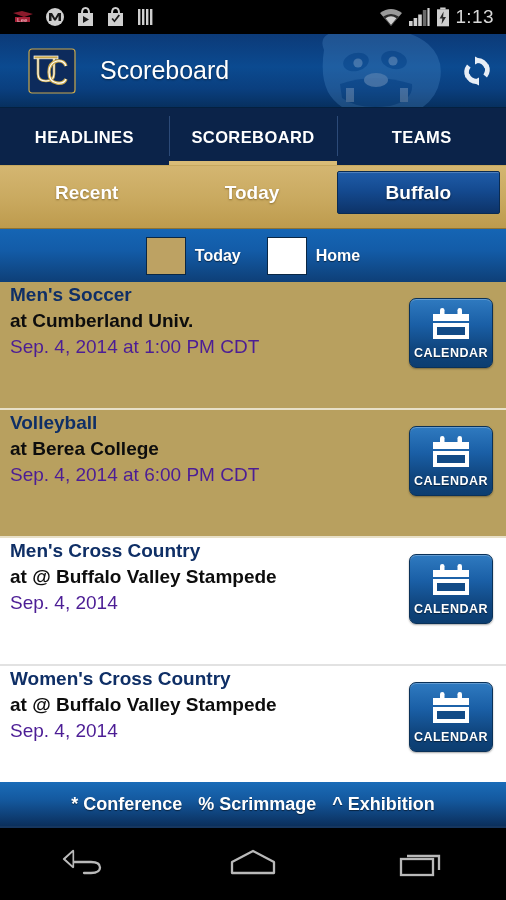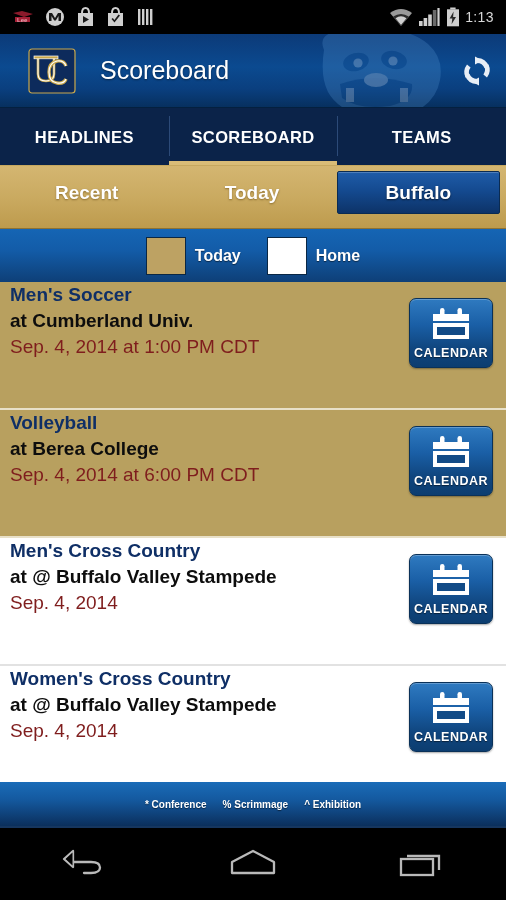--- a/index.html
+++ b/index.html
@@ -11,21 +11,21 @@
   }
   #app { position:relative; width:506px; height:900px; }
 
   
   .statusbar {
     height:34px; background:#000; display:flex; align-items:center;
     padding:0 8px; justify-content:space-between;
   }
   .sb-left { display:flex; align-items:center; gap:11px; padding-left:4px; }
   .sb-right { display:flex; align-items:center; gap:5px; padding-right:4px; }
-  .sb-time { color:#d8d8d8; font-size:14px; letter-spacing:.4px; }
+  .sb-time { color:#d8d8d8; font-size:19px; letter-spacing:.4px; }
   .icn { display:block; }
 
   
   .header {
     position:relative; height:74px; overflow:hidden;
     background:linear-gradient(180deg,#0c3a78 0%,#0b4a90 45%,#0a3f7f 75%,#07305f 100%);
     border-bottom:2px solid #062games;
   }
   .header { border-bottom:1px solid #04203f; }
   .hdr-mascot {
@@ -105,21 +105,21 @@
   }
   .game-row.away    { background:#b8a05f; }
   .game-row.home    { background:#ffffff; border-bottom:2px solid #e2e2e2; }
   .g-sport {
     font-size:19px; font-weight:bold; color:#0f2f66; line-height:1.38;
   }
   .g-opponent {
     font-size:19px; font-weight:bold; color:#0d0d0d; line-height:1.38;
   }
   .g-date {
-    font-size:19px; color:#7f1d1d; line-height:1.42; font-weight:400;
+    font-size:19px; color:#4c1d95; line-height:1.42; font-weight:400;
   }
   .cal-btn {
     position:absolute; right:13px; top:16px; width:84px; height:70px;
     border-radius:7px; cursor:pointer;
     background:linear-gradient(180deg,#2f7ac0 0%,#1a5fa6 38%,#10467f 72%,#0c3d70 100%);
     border:1px solid #0a3158;
     box-shadow:0 1px 2px rgba(0,0,0,.35), inset 0 1px 0 rgba(255,255,255,.25);
     display:flex; flex-direction:column; align-items:center; justify-content:center;
   }
   .cal-glyph { width:44px; height:38px; }
@@ -128,21 +128,21 @@
     margin-top:1px; text-shadow:0 1px 1px rgba(0,0,0,.5);
   }
 
   
   .footnote {
     height:44px; display:flex; align-items:center; justify-content:center;
     background:linear-gradient(180deg,#1a6cb8 0%,#14599f 40%,#0c3companion 100%);
     background:linear-gradient(180deg,#1a6cb8 0%,#14599f 40%,#0b2f5c 100%);
   }
   .footnote span {
-    color:#fff; font-size:10px; font-weight:bold; margin:0 8px;
+    color:#fff; font-size:18px; font-weight:bold; margin:0 8px;
     text-shadow:0 1px 1px rgba(0,0,0,.5);
   }
 
   
   .navbar {
     height:72px; background:#000; display:flex; align-items:center;
     justify-content:space-around; border-top:2px solid #16365f;
   }
   .nav-btn { width:70px; height:46px; display:flex; align-items:center; justify-content:center; cursor:pointer; }
 </style>

